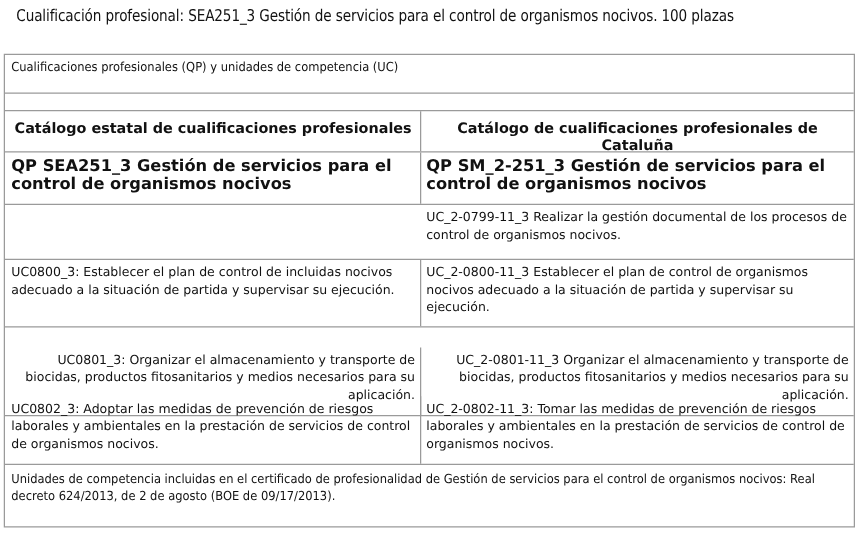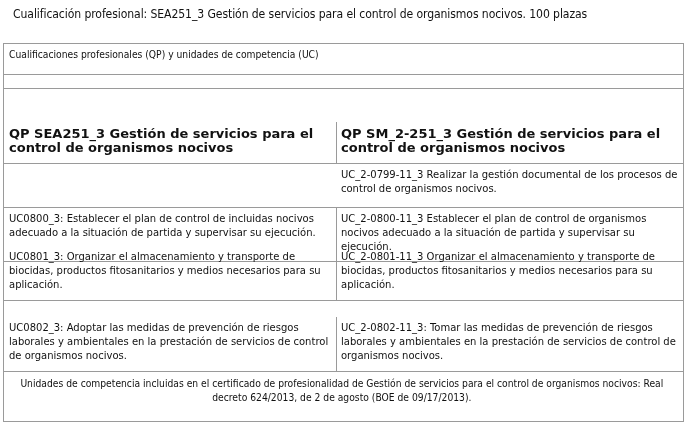--- a/index.html
+++ b/index.html
@@ -32,37 +32,41 @@
 
 <div class="page-title">Cualificación profesional: SEA251_3 Gestión de servicios para el control de organismos nocivos. 100 plazas</div>
 
 <div class="tbl">
   <div class="row" style="top:0;height:31px;">
     <div class="cell full" style="padding-top:4px;">
       <div class="cond">Cualificaciones profesionales (QP) y unidades de competencia (UC)</div>
     </div>
   </div>
   <div class="row" style="top:31px;height:14px;"></div>
+  <div class="row" style="top:45px;height:33px;">
+    <div class="cell left hdr">Catálogo estatal de cualificaciones profesionales</div>
+    <div class="cell right hdr">Catálogo de cualificaciones profesionales de Cataluña</div>
+  </div>
   <div class="row" style="top:78px;height:42px;">
     <div class="cell left qp">QP SEA251_3 Gestión de servicios para el control de organismos nocivos</div>
     <div class="cell right qp">QP SM_2-251_3 Gestión de servicios para el control de organismos nocivos</div>
   </div>
   <div class="row" style="top:120px;height:44px;">
     <div class="cell right">UC_2-0799-11_3 Realizar la gestión documental de los procesos de control de organismos nocivos.</div>
   </div>
   <div class="row" style="top:164px;height:54px;">
     <div class="cell left">UC0800_3: Establecer el plan de control de incluidas nocivos adecuado a la situación de partida y supervisar su ejecución.</div>
     <div class="cell right">UC_2-0800-11_3 Establecer el plan de control de organismos nocivos adecuado a la situación de partida y supervisar su ejecución.</div>
   </div>
-  <div class="row" style="top:202px;height:55px;">
+  <div class="row" style="top:234px;height:55px;text-align:right;">
     <div class="cell left">UC0801_3: Organizar el almacenamiento y transporte de biocidas, productos fitosanitarios y medios necesarios para su aplicación.</div>
     <div class="cell right">UC_2-0801-11_3 Organizar el almacenamiento y transporte de biocidas, productos fitosanitarios y medios necesarios para su aplicación.</div>
   </div>
   <div class="row" style="top:273px;height:55px;">
     <div class="cell left">UC0802_3: Adoptar las medidas de prevención de riesgos laborales y ambientales en la prestación de servicios de control de organismos nocivos.</div>
     <div class="cell right">UC_2-0802-11_3: Tomar las medidas de prevención de riesgos laborales y ambientales en la prestación de servicios de control de organismos nocivos.</div>
   </div>
-  <div class="row last" style="top:328px;height:49px;text-align:center;">
+  <div class="row last" style="top:328px;height:49px;">
     <div class="cell full" style="padding-top:5px;">
       <div class="cond">Unidades de competencia incluidas en el certificado de profesionalidad de Gestión de servicios para el control de organismos nocivos: Real decreto 624/2013, de 2 de agosto (BOE de 09/17/2013).</div>
     </div>
   </div>
 </div>
 
 </body></html>

